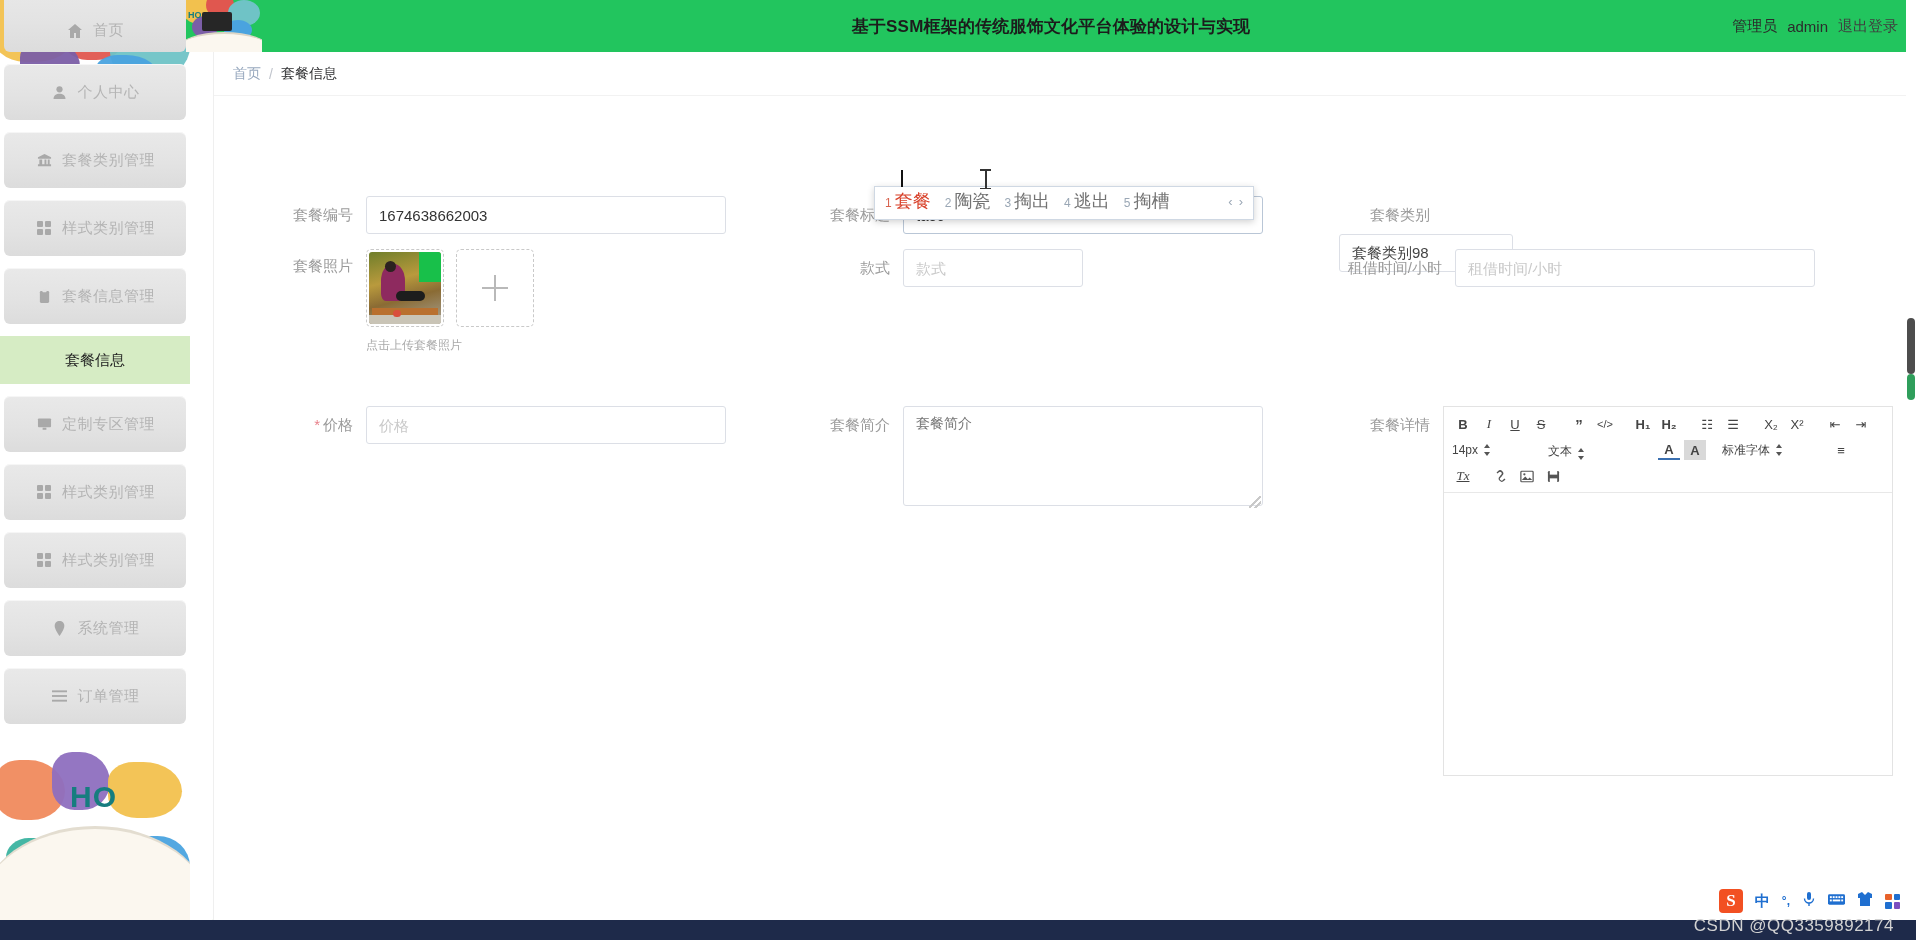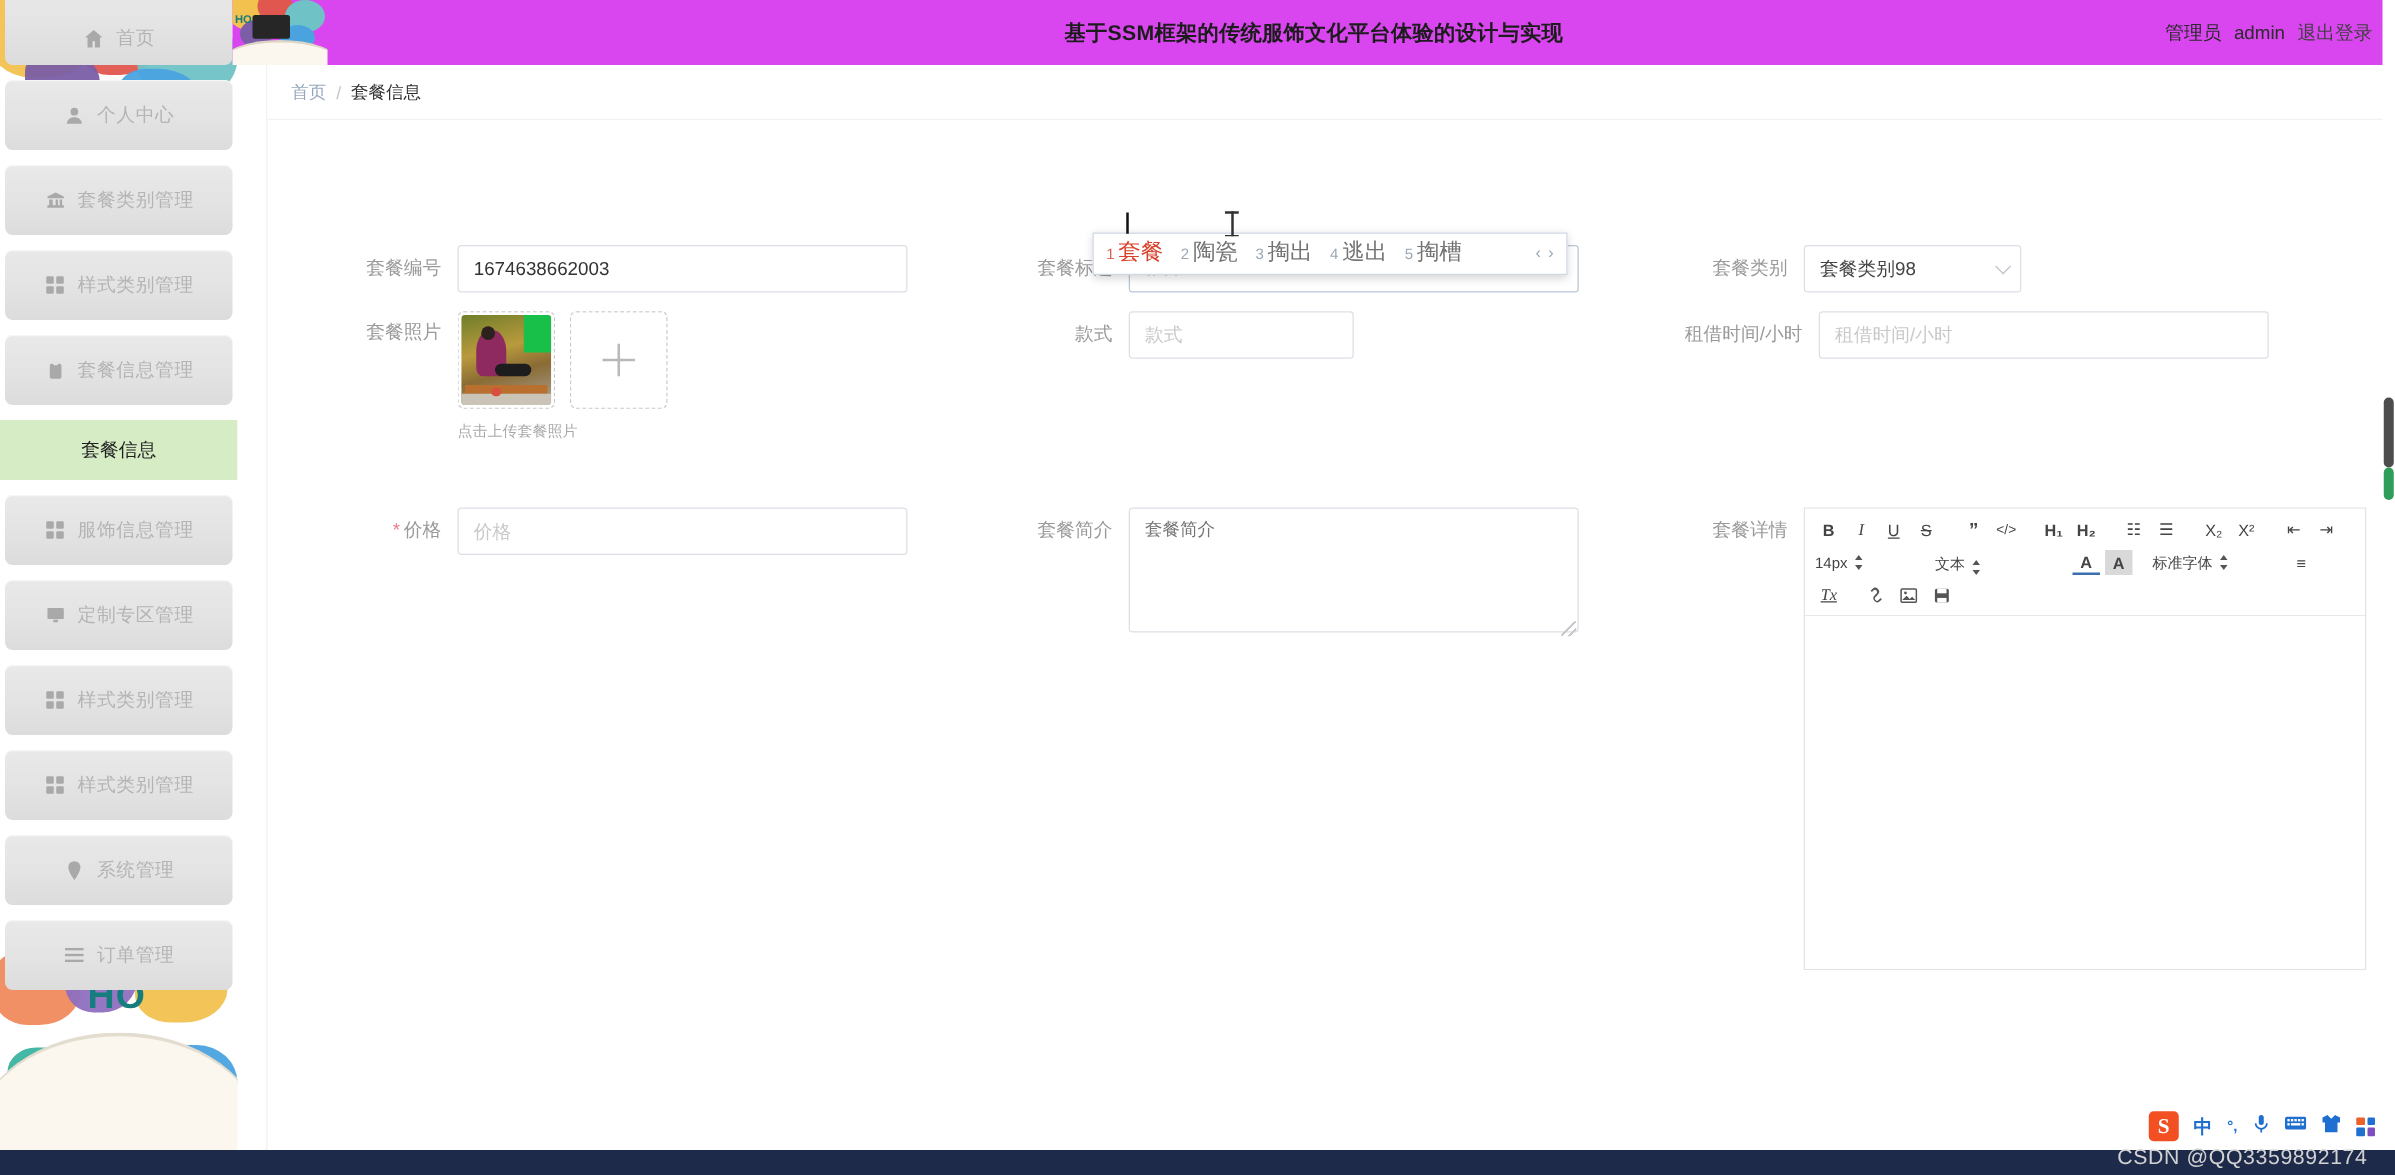--- a/index.html
+++ b/index.html
@@ -61,21 +61,21 @@
 
   
   .ico-grid { display: grid; grid-template-columns: 1fr 1fr; gap: 2px; width: 14px; height: 14px; }
   .ico-grid i { background: #a9a9a9; border-radius: 1px; display: block; }
   .ico-grid9 { display: grid; grid-template-columns: repeat(3,1fr); gap: 1px; width: 14px; height: 14px; }
   .ico-grid9 i { background: #a9a9a9; border-radius: .5px; display: block; }
 
   
   .header {
     position: absolute; left: 186px; top: 0; right: 0; height: 52px;
-    background: #d946ef; z-index: 3;
+    background: #22c55e; z-index: 3;
     display: flex; align-items: center;
   }
   .logo {
     position: absolute; left: 186px; top: 0; width: 76px; height: 52px;
     overflow: hidden; z-index: 4;
   }
   .logo-doodle { position: absolute; border-radius: 50%; }
   .header-title {
     position: absolute; left: 0; right: 0; text-align: center;
     font-size: 17px; font-weight: bold; color: #1c1c1c; letter-spacing: .2px;
@@ -350,31 +350,20 @@
             <rect x="4.7" y="0.3" width="4.6" height="3" rx="1" fill="#e3e3e3"></rect>
           </svg>
       </span>
       <span>套餐信息管理</span>
     </div>
 
     <div class="submenu-item">
       <span>套餐信息</span>
     </div>
 
-    <div class="menu-item">
-      <span class="mi-ico">
-        <span class="ico-grid">
-            <i></i>
-            <i></i>
-            <i></i>
-            <i></i>
-          </span>
-      </span>
-      <span>服饰信息管理</span>
-    </div>
 
     <div class="menu-item">
       <span class="mi-ico">
         <svg width="15" height="14" viewBox="0 0 16 15" fill="#a9a9a9">
             <rect x="1" y="1.5" width="14" height="9.5" rx="1"></rect>
             <rect x="6" y="11.5" width="4" height="2.2"></rect>
           </svg>
       </span>
       <span>定制专区管理</span>
     </div>
@@ -457,21 +446,21 @@
       <div class="field" style="left:48px; top:100px;">
         <div class="f-label">套餐编号</div>
         <input class="f-input" style="width: 360px;" value="1674638662003">
       </div>
 
       <div class="field" style="left:585px; top:100px;">
         <div class="f-label">套餐标题</div>
         <input class="f-input focused" style="width: 360px;" value="taoc">
       </div>
 
-      <div class="field" style="left:1125px; top:100px;">
+      <div class="field" style="left:1125px; top:100px;flex-direction:column;">
         <div class="f-label">套餐类别</div>
         <div class="f-select">
           <span>套餐类别98</span>
           <span class="caret"></span>
         </div>
       </div>
 
       <div class="field" style="left:48px; top:153px;">
         <div class="f-label" style="line-height:34px;">套餐照片</div>
         <div>

